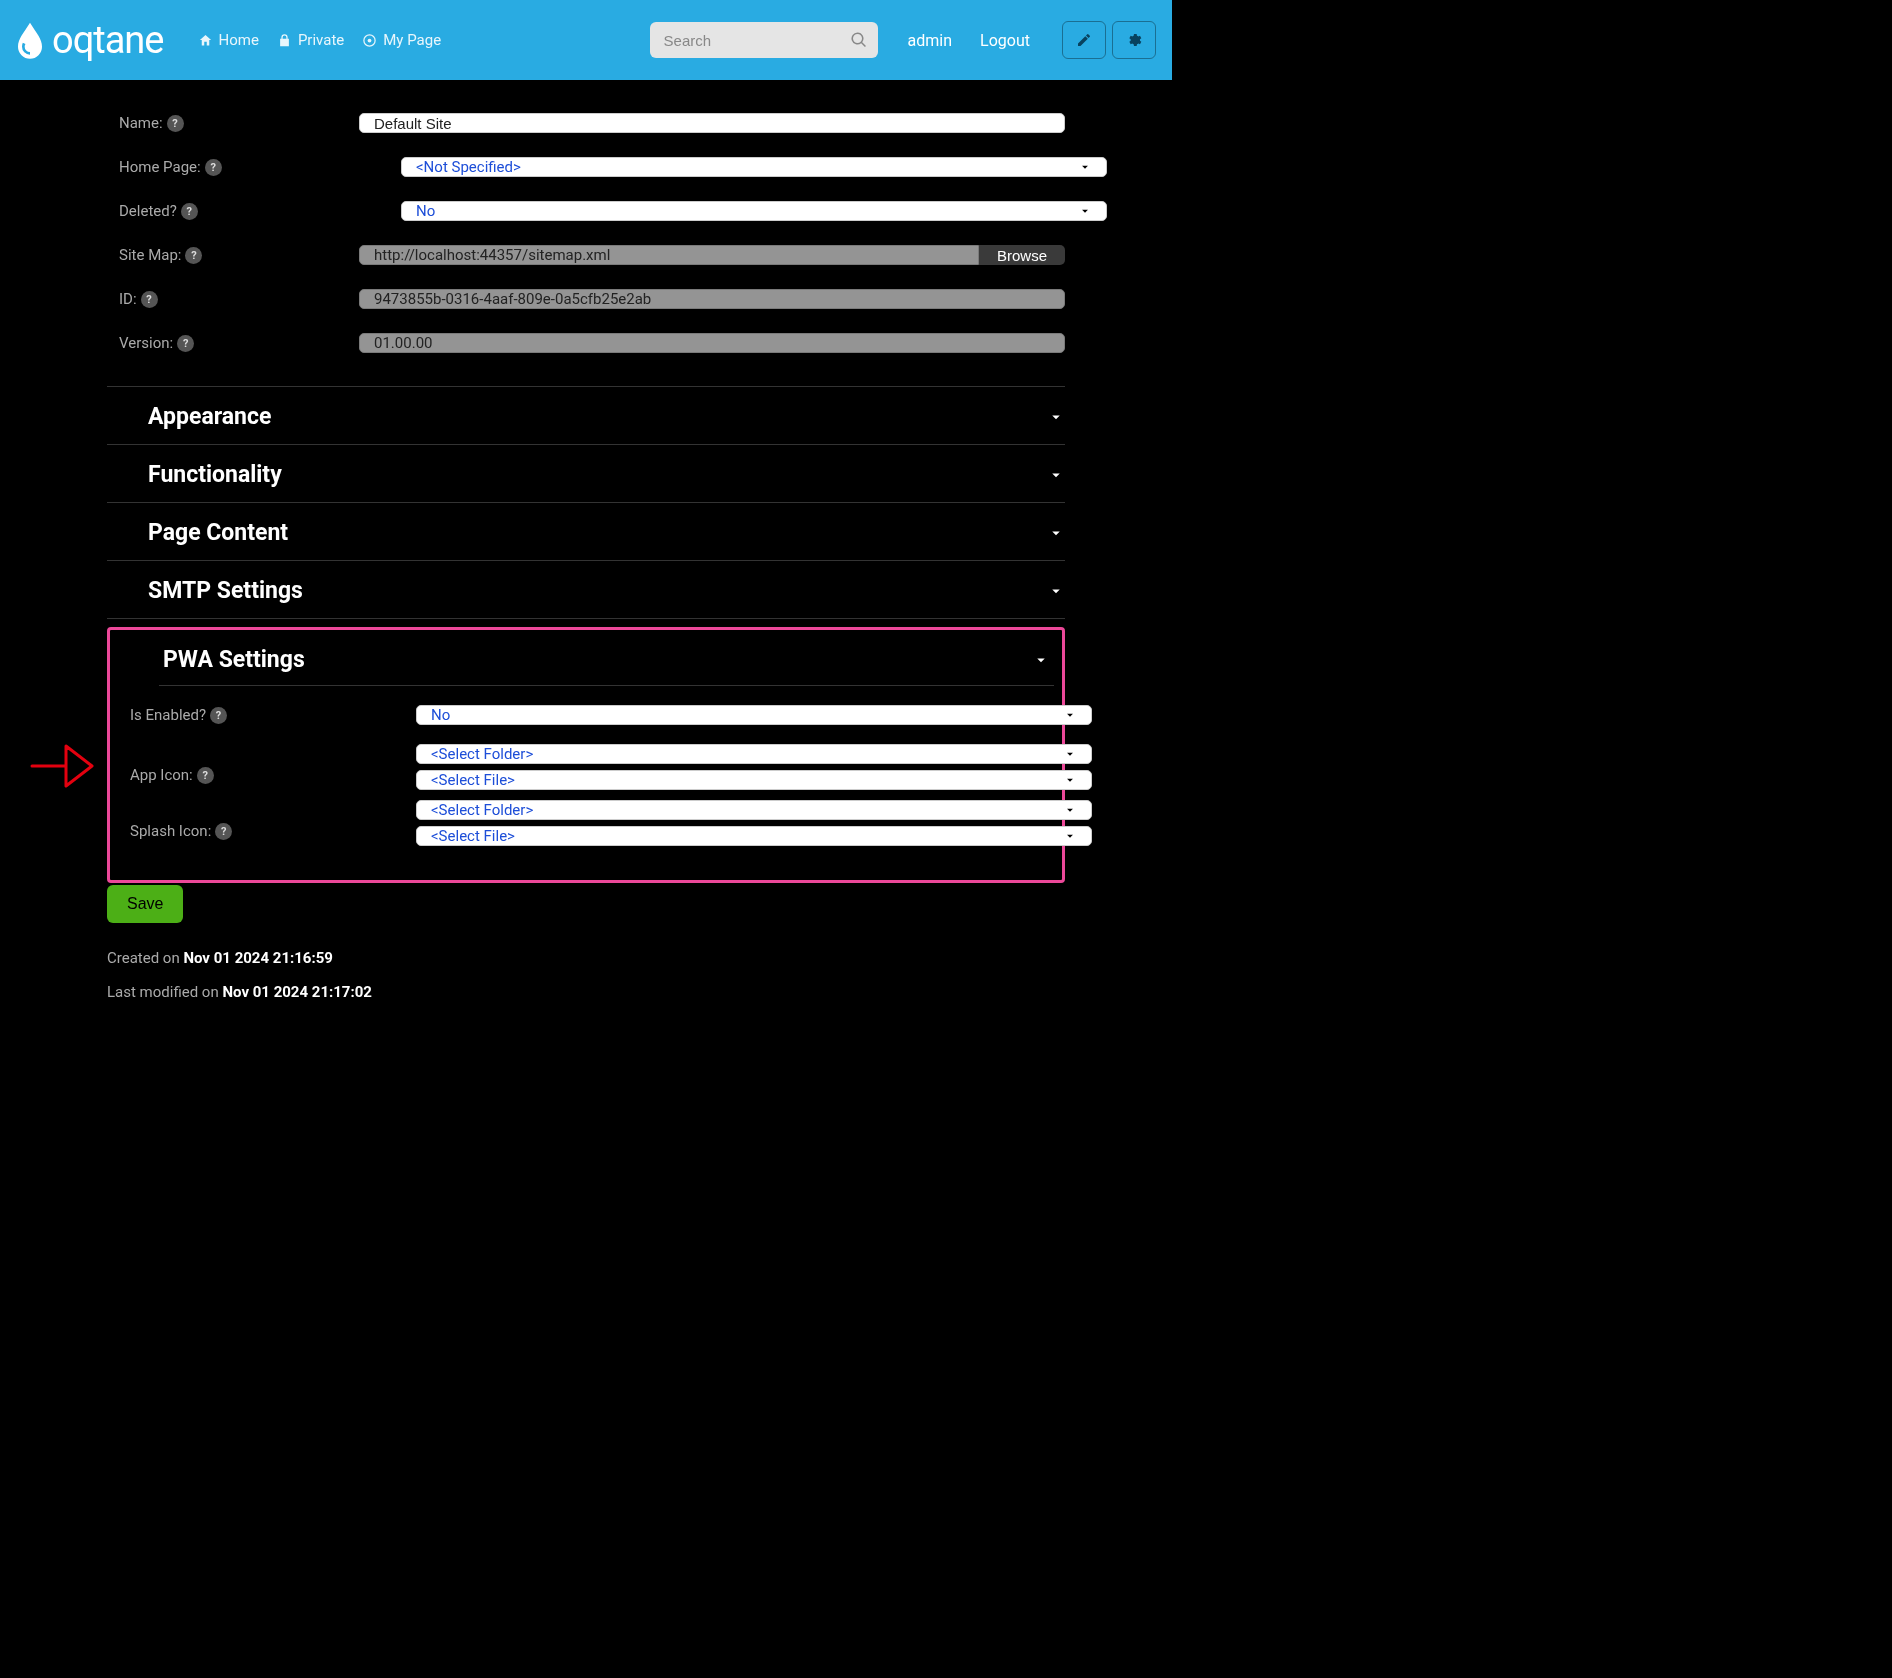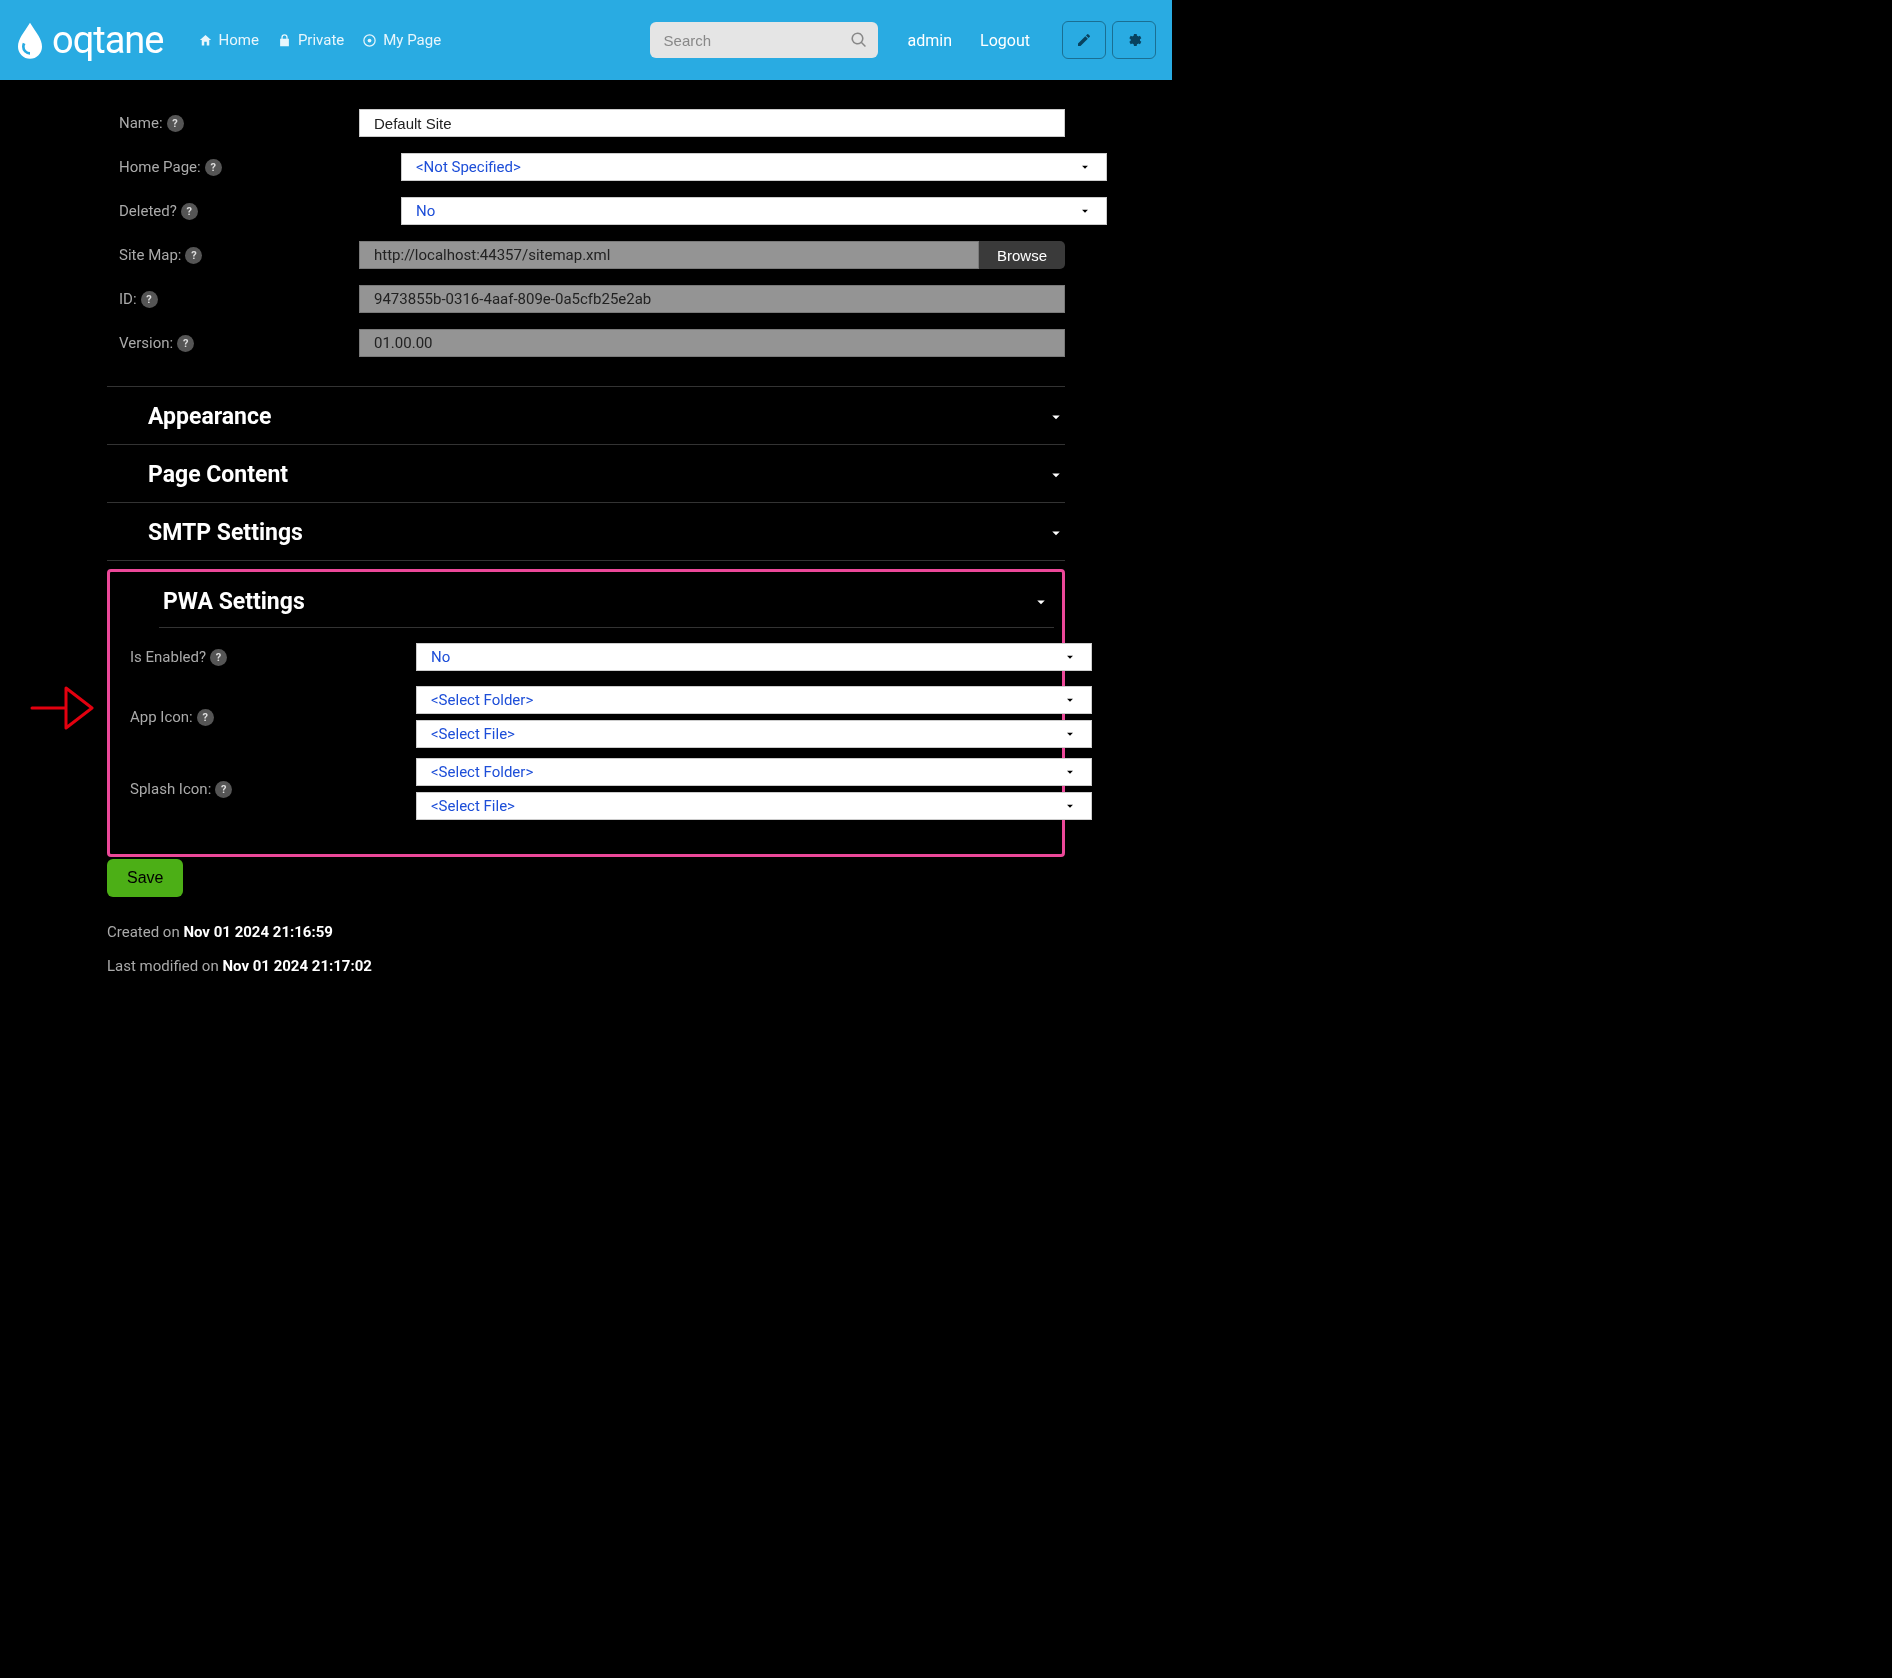--- a/index.html
+++ b/index.html
@@ -120,22 +120,22 @@
   .help-q {
     width:17px;height:17px;border-radius:50%;
     background:#555;color:#ddd;font-size:11px;font-weight:700;
     display:inline-flex;align-items:center;justify-content:center;
   }
   .form-control-col {
     flex: 1;
   }
   .text-input, .select, .readonly-input {
     width: 100%;
-    height: 28px;
-    border-radius: 0;
+    height: 20px;
+    border-radius: 5px;
     border: 1px solid #444;
     padding: 8px 14px;
     font-size: 15px;
   }
   .text-input { background:#fff; color:#222; border-color:#ccc; }
   .readonly-input {
     background:#949494; color:#222; border-color:#7a7a7a;
     display:flex;align-items:center;
   }
   .select {
@@ -346,20 +346,28 @@
     </div>
     <div class="form-control-col">
       <div class="readonly-input">01.00.00</div>
     </div>
   </div>
 
   
   <div class="accordion-item first-borderless">
     <div class="accordion-header">
       <h2>Appearance</h2>
+      <svg class="chev">
+          <use href="#chev-down"></use>
+        </svg>
+    </div>
+  </div>
+  <div class="accordion-item">
+    <div class="accordion-header">
+      <h2>Functionality</h2>
       <svg class="chev">
           <use href="#chev-down"></use>
         </svg>
     </div>
   </div>
   <div class="accordion-item">
     <div class="accordion-header">
       <h2>Page Content</h2>
       <svg class="chev">
           <use href="#chev-down"></use>

